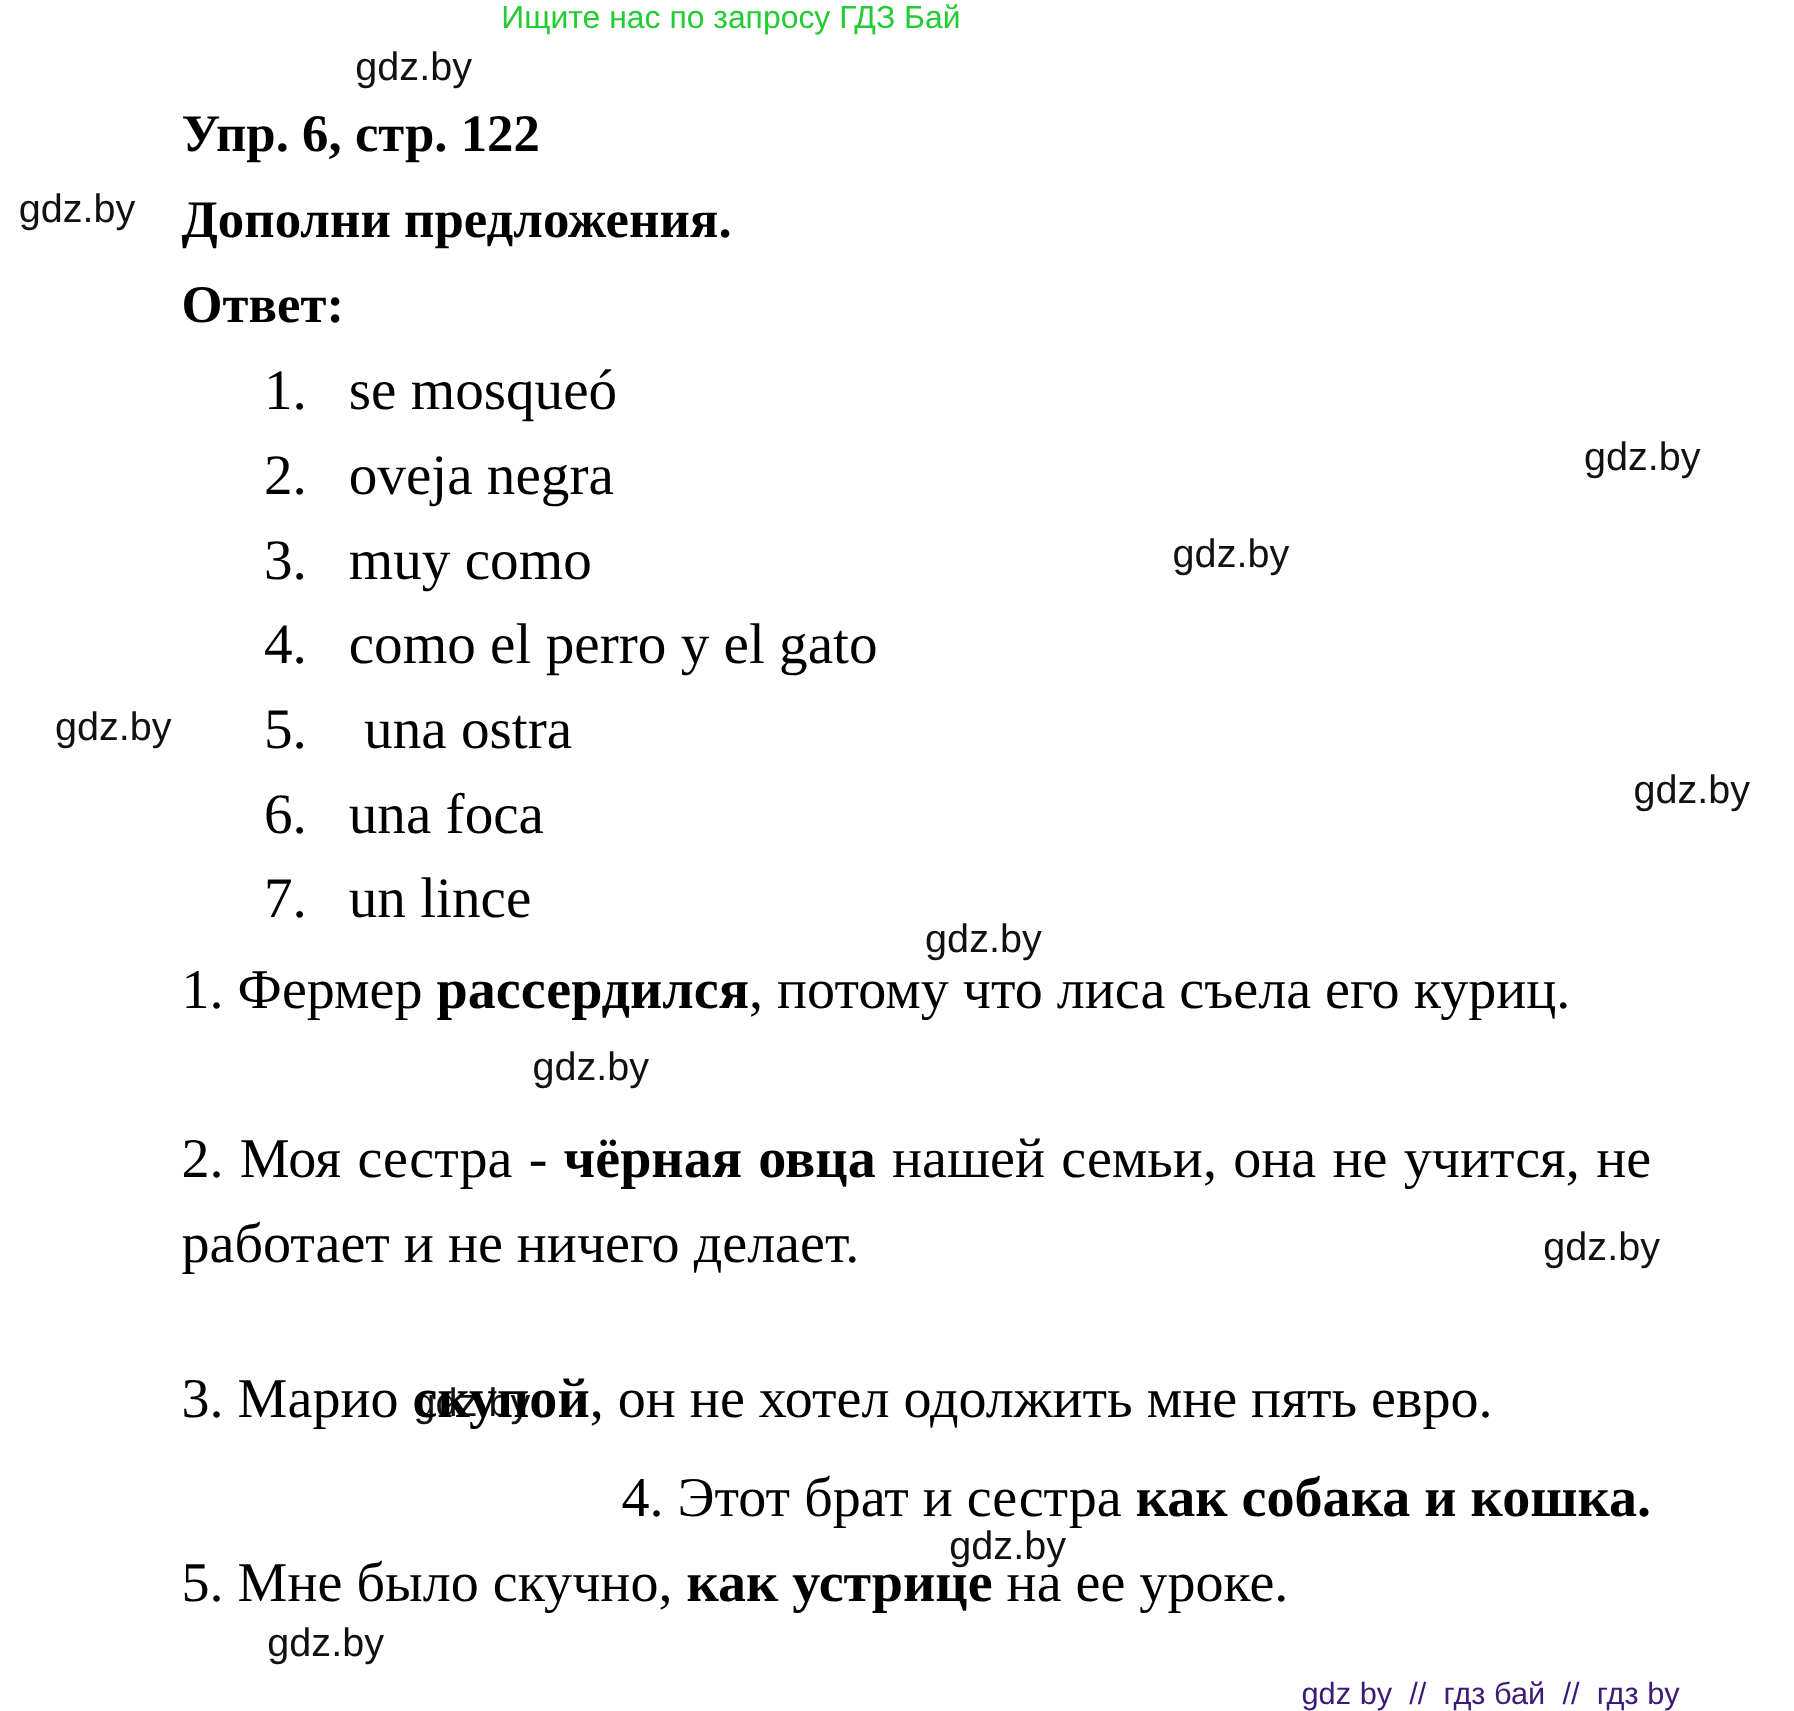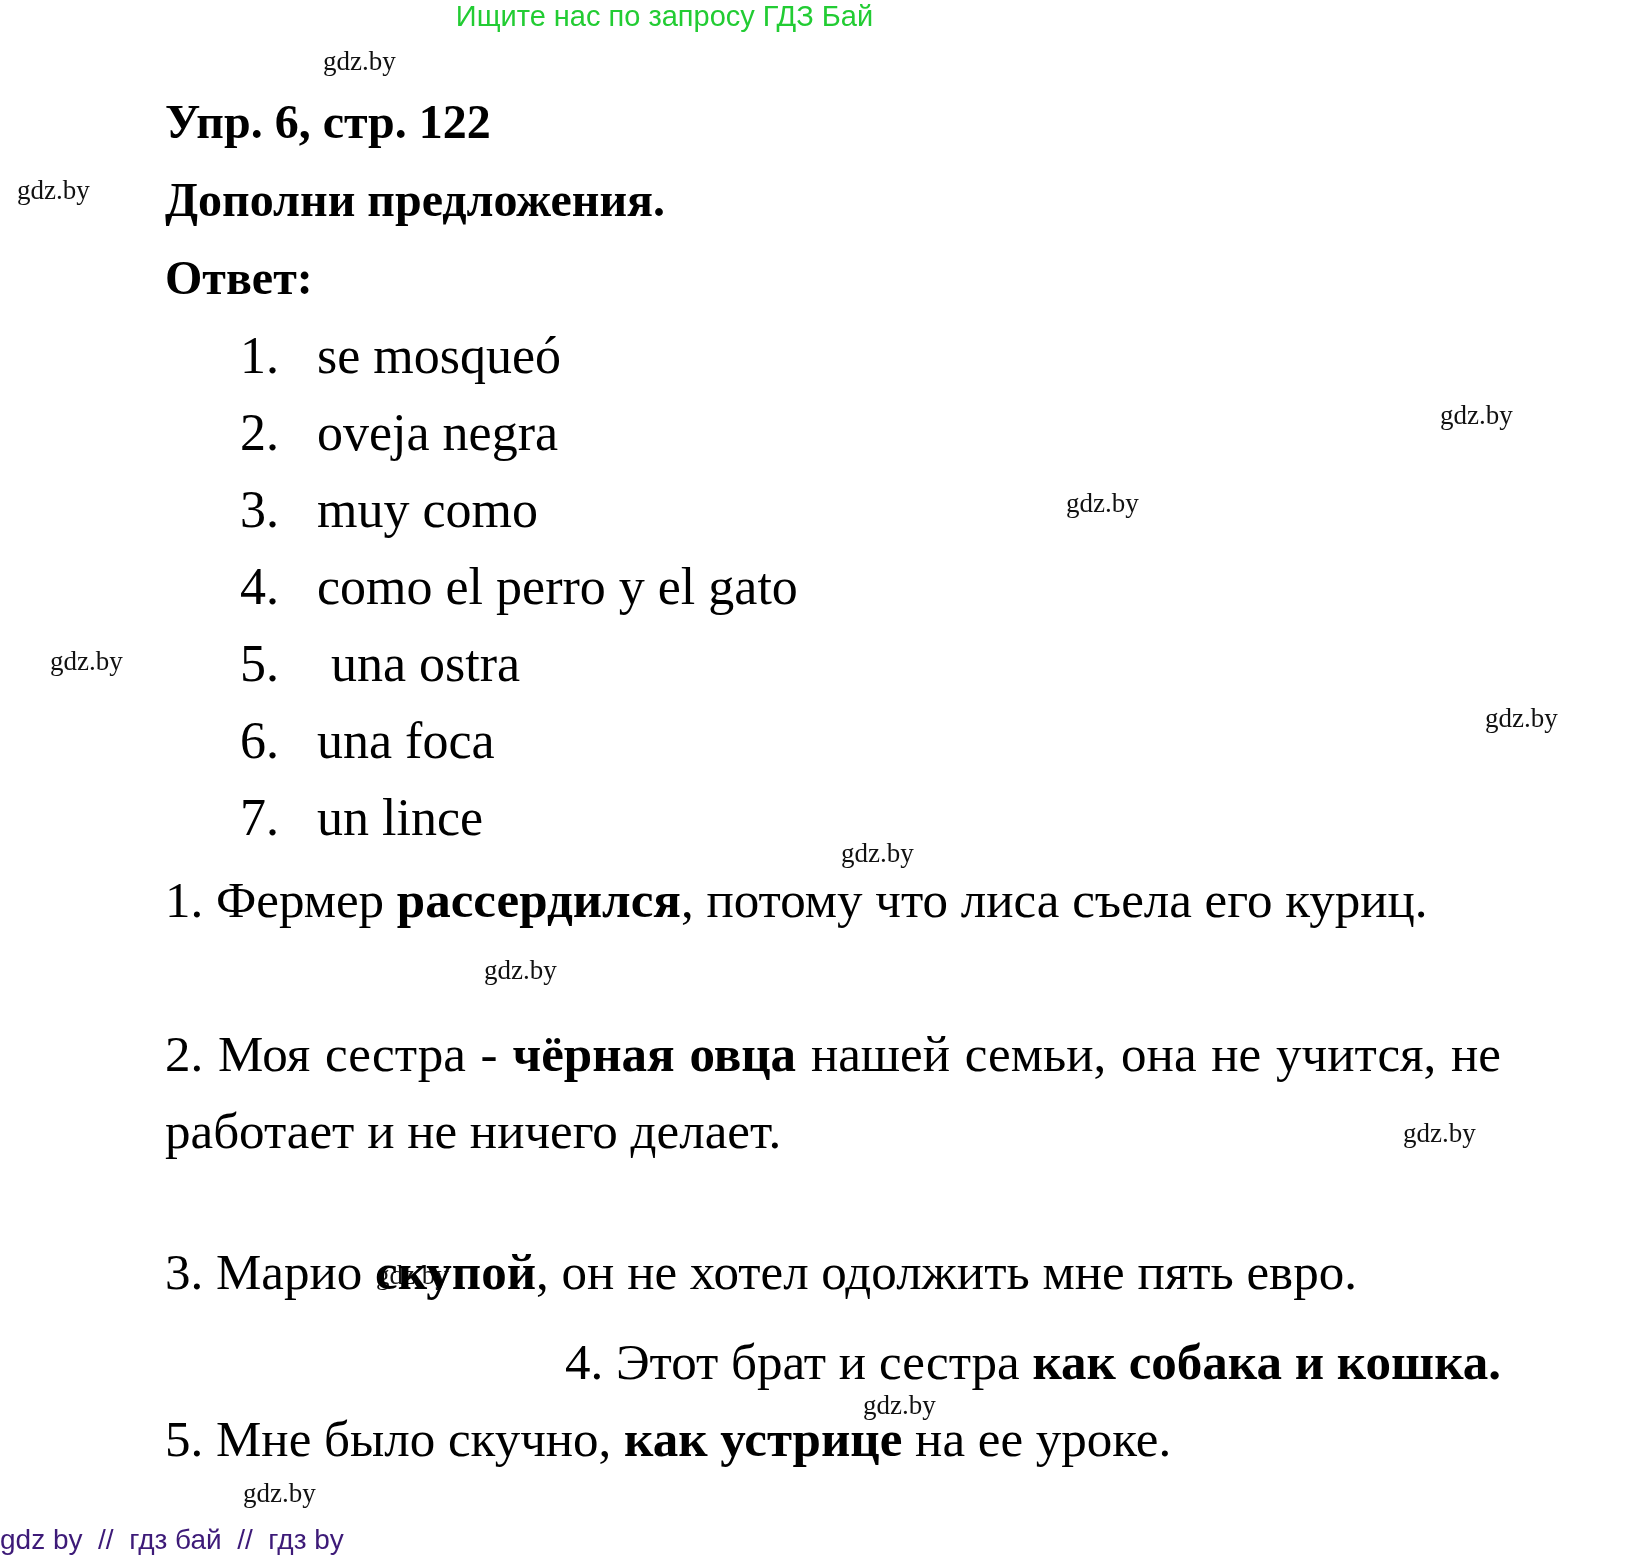--- a/index.html
+++ b/index.html
@@ -1,28 +1,28 @@
 <!DOCTYPE html>
 <html><head>
 <meta charset="utf-8">
 <style>
   html, body { margin: 0; padding: 0; background: #ffffff; }
   body { width: 1631px; height: 1555px; position: relative; overflow: hidden; }
   .abs { position: absolute; white-space: nowrap; }
   .sans { font-family: "Liberation Sans", "DejaVu Sans", sans-serif; }
   .serif { font-family: "Liberation Serif", "DejaVu Serif", serif; color: #000; }
   .banner { top: 0px; left: 0; width: 1329px; text-align: center; font-size: 29px; line-height: 32px; }
-  .wm { font-size: 27px; line-height: 30px; color: #111; font-family: Liberation Serif, serif; }
+  .wm { font-size: 36px; line-height: 30px; color: #111; }
   .h1 { font-size: 48px; font-weight: bold; line-height: 60px; left: 165px; }
   .li { font-size: 52px; line-height: 60px; }
   .li .num { position: absolute; left: 0; }
   .li .txt { position: absolute; left: 77px; }
   .para { position: absolute; left: 165px; width: 1336px; font-size: 51px; line-height: 77px; text-align: justify; }
   .para b { font-weight: bold; }
-  .footer { top: 1525px; left: 0; width: 1527px; text-align: left; font-size: 28px; line-height: 30px; }
+  .footer { top: 1525px; left: 0; width: 1527px; text-align: right; font-size: 28px; line-height: 30px; }
 </style>
 </head>
 <body>
 
 <div class="abs banner sans" style="color:#22cc33;">Ищите нас по запросу ГДЗ Бай</div>
 
 <div class="abs wm sans" style="left:323px; top:46px;">gdz.by</div>
 <div class="abs wm sans" style="left:17px; top:175px;">gdz.by</div>
 <div class="abs wm sans" style="left:1440px; top:400px;">gdz.by</div>
 <div class="abs wm sans" style="left:1066px; top:488px;">gdz.by</div>

